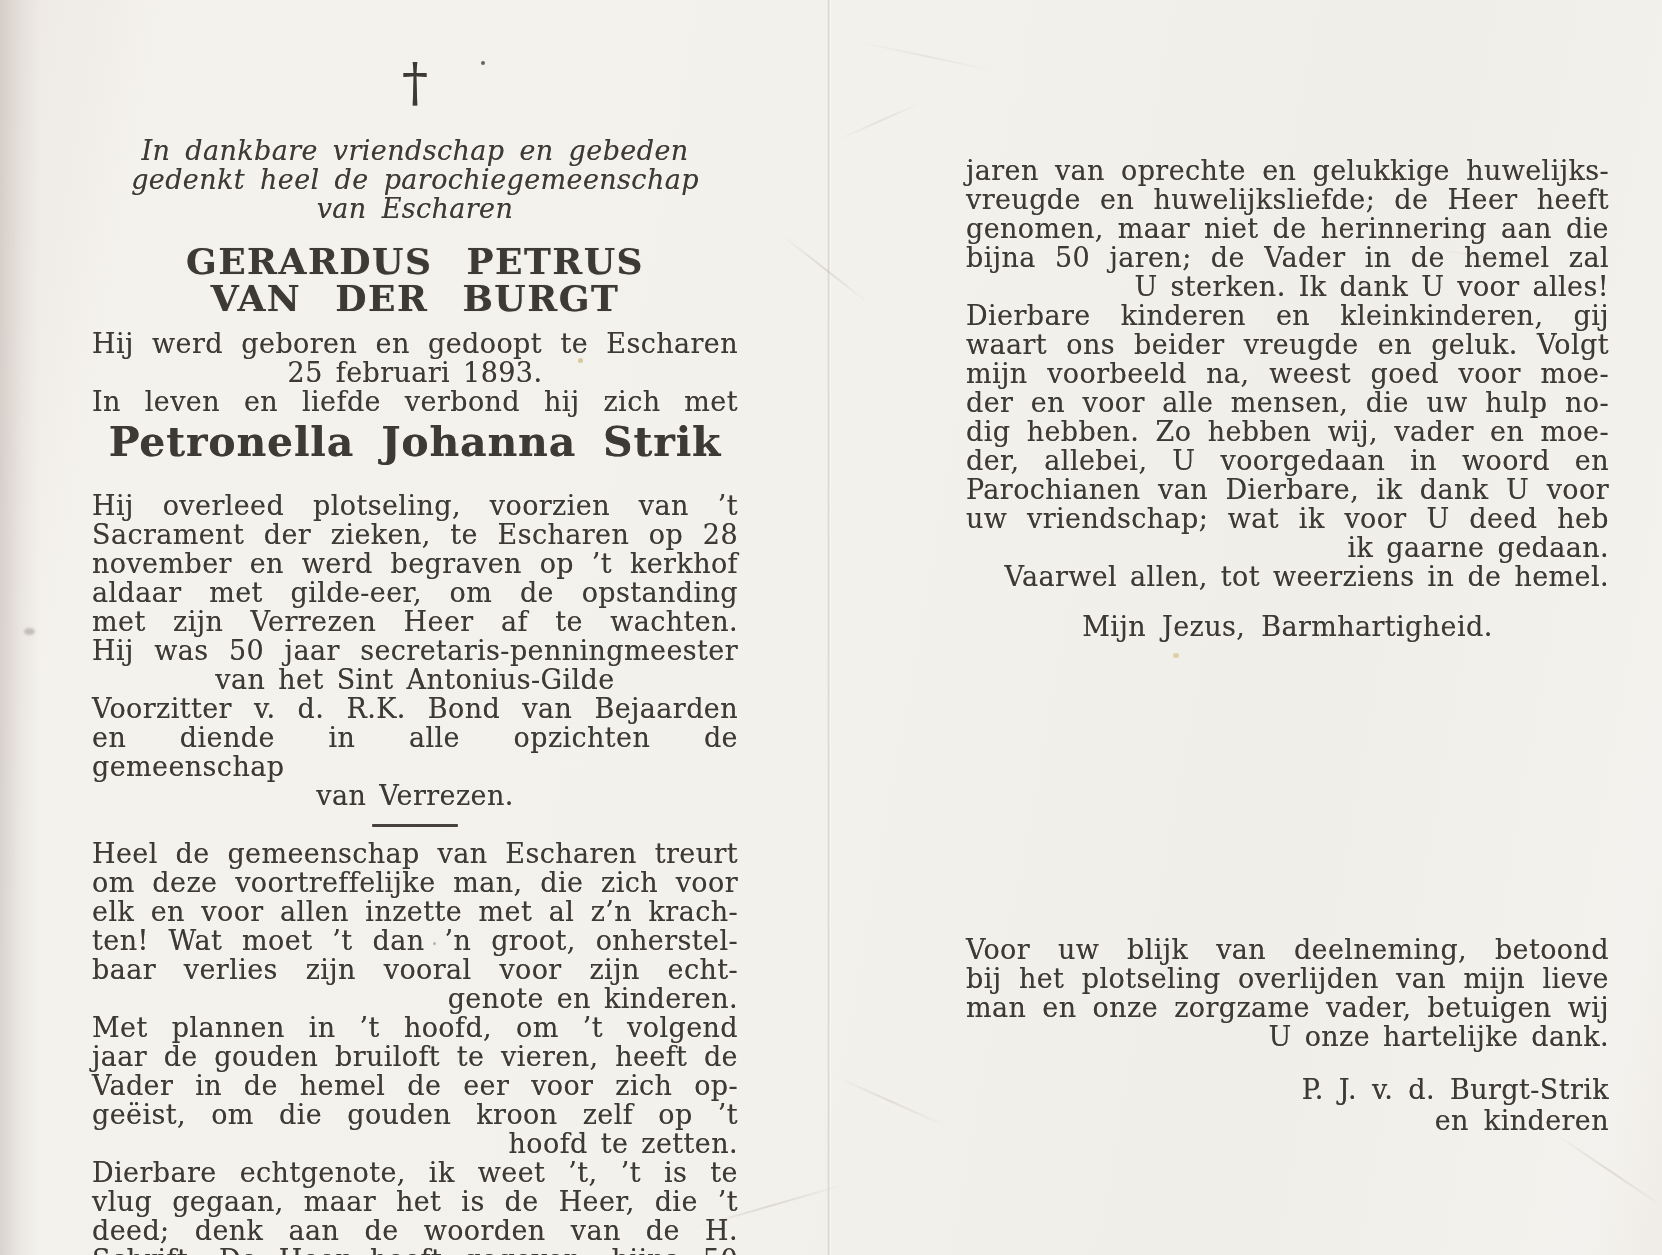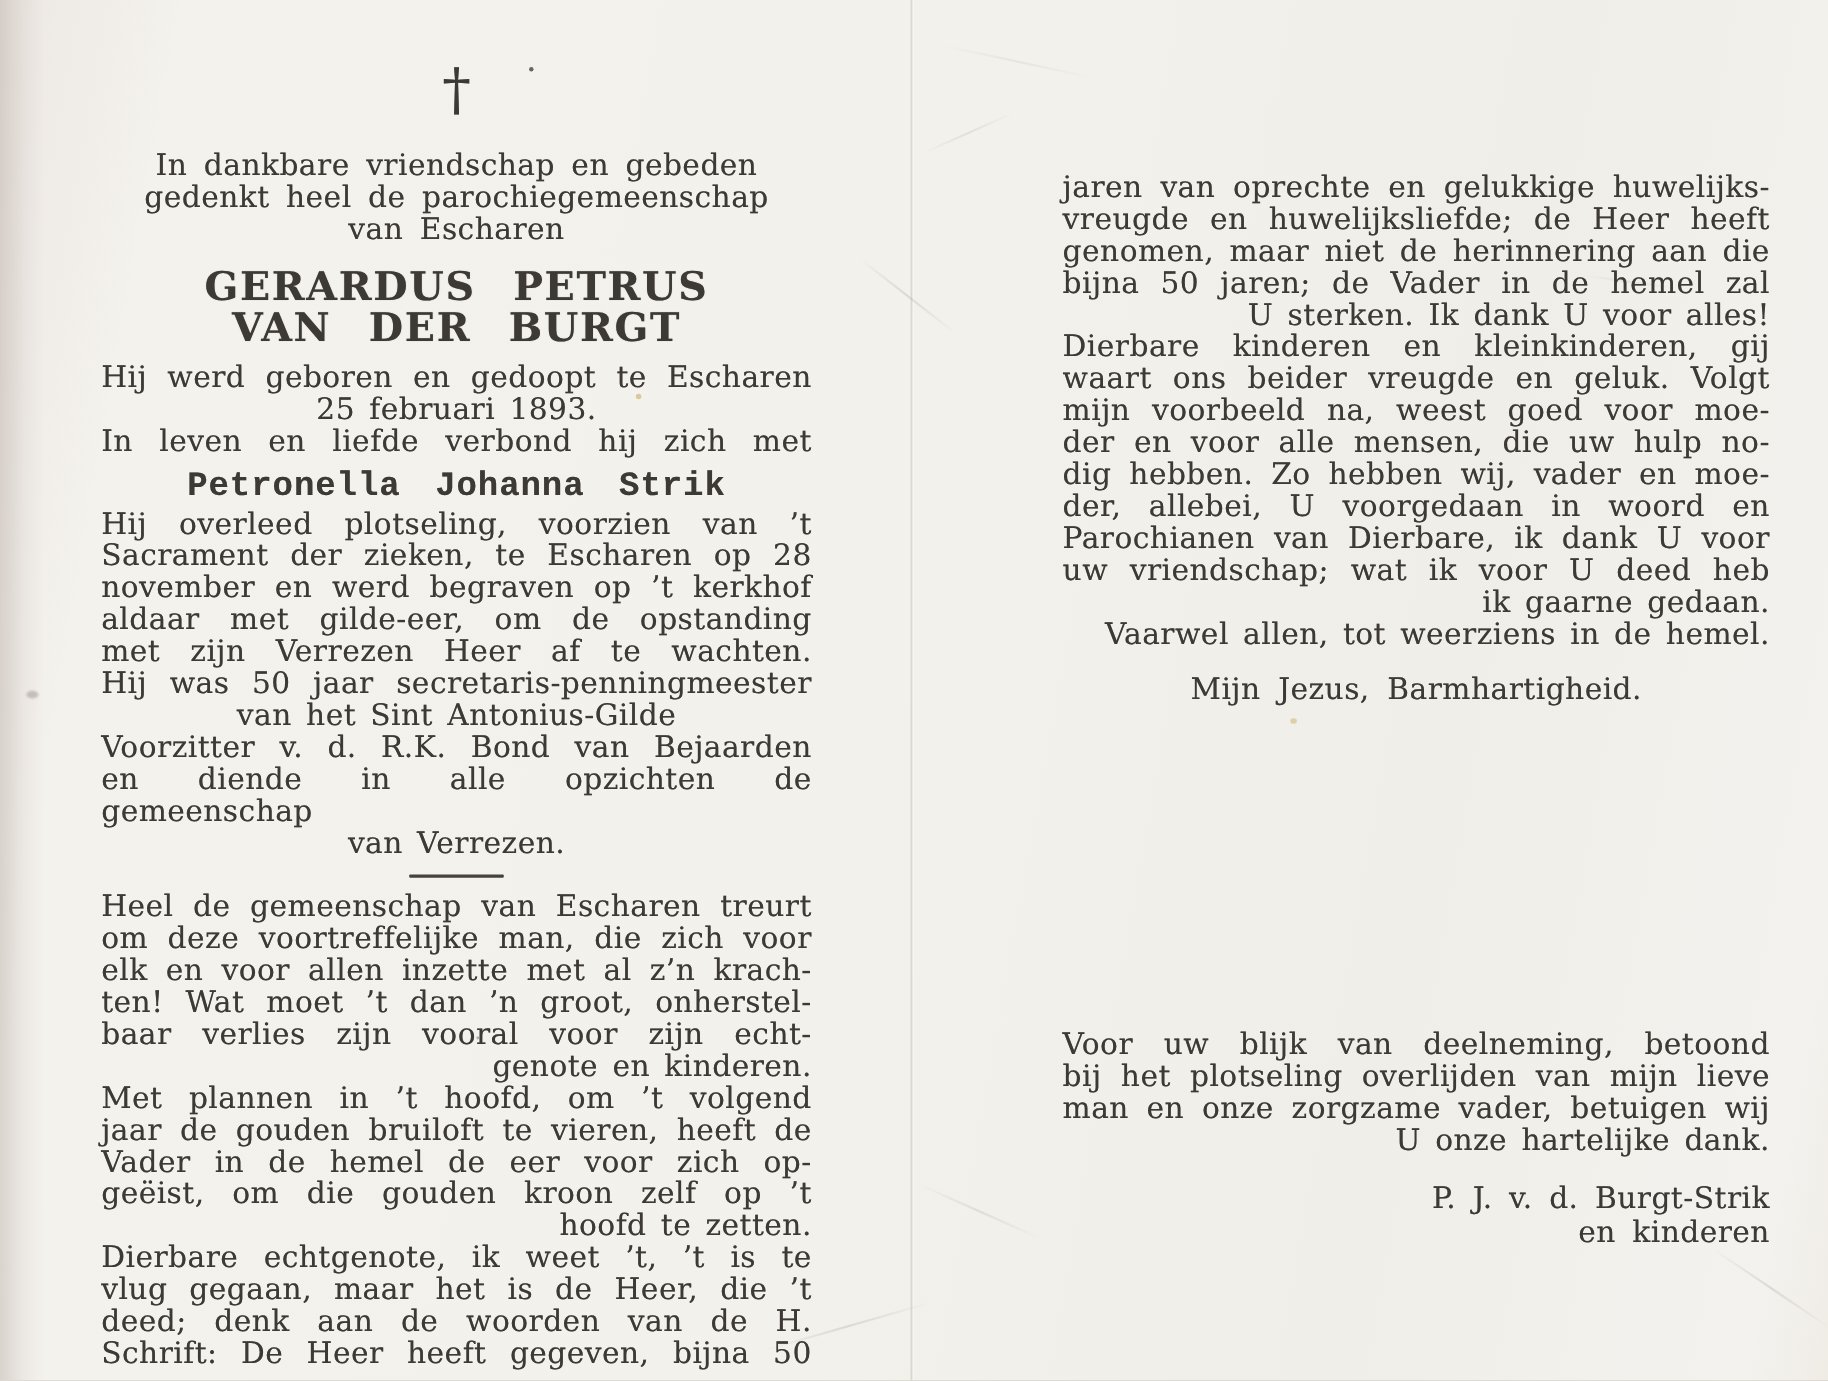--- a/index.html
+++ b/index.html
@@ -42,39 +42,39 @@
     text-shadow: 0 0 0.5px rgba(61,57,53,0.55);
     white-space: normal;
   }
   .al-c { text-align: center; }
   .al-l { text-align: right; }
   .al-j { text-align: justify; text-align-last: justify; }
 
   .blk-cross { margin-top: 54px; }
   .blk-cross .ln { font-size: 52px; line-height: 56px; letter-spacing: 0; }
 
-  .blk-intro { margin-top: 26px; }
+  .blk-intro { margin-top: 26px; font-style: italic; }
   .blk-intro .ln { word-spacing: 6px; }
 
   .blk-name_heading { margin-top: 20px; }
   .blk-name_heading .ln {
     font-size: 36px; line-height: 37px; font-weight: bold;
     letter-spacing: 1.5px; word-spacing: 20px;
     text-shadow: 0 0 0.7px rgba(61,57,53,0.6);
   }
 
   .blk-birth { margin-top: 12px; }
 
   .blk-spouse_heading { margin-top: 9px; }
   .blk-spouse_heading .ln {
-    font-size: 31px; line-height: 35px; font-weight: bold;
-    letter-spacing: 0.8px; word-spacing: 12px; font-family: Liberation Mono, monospace;
+    font-size: 41px; line-height: 35px; font-weight: bold;
+    letter-spacing: 0.8px; word-spacing: 12px;
   }
 
-  .blk-life { margin-top: 2px; }
+  .blk-life { margin-top: 31px; }
 
   .blk-divider {
     width: 86px; height: 3px; margin: 14px auto 11px auto;
     background: #46413c; border-radius: 1px;
   }
 
   .blk-tribute { margin-top: 12px; }
 
   .blk-farewell { margin-top: 112px; }
 

